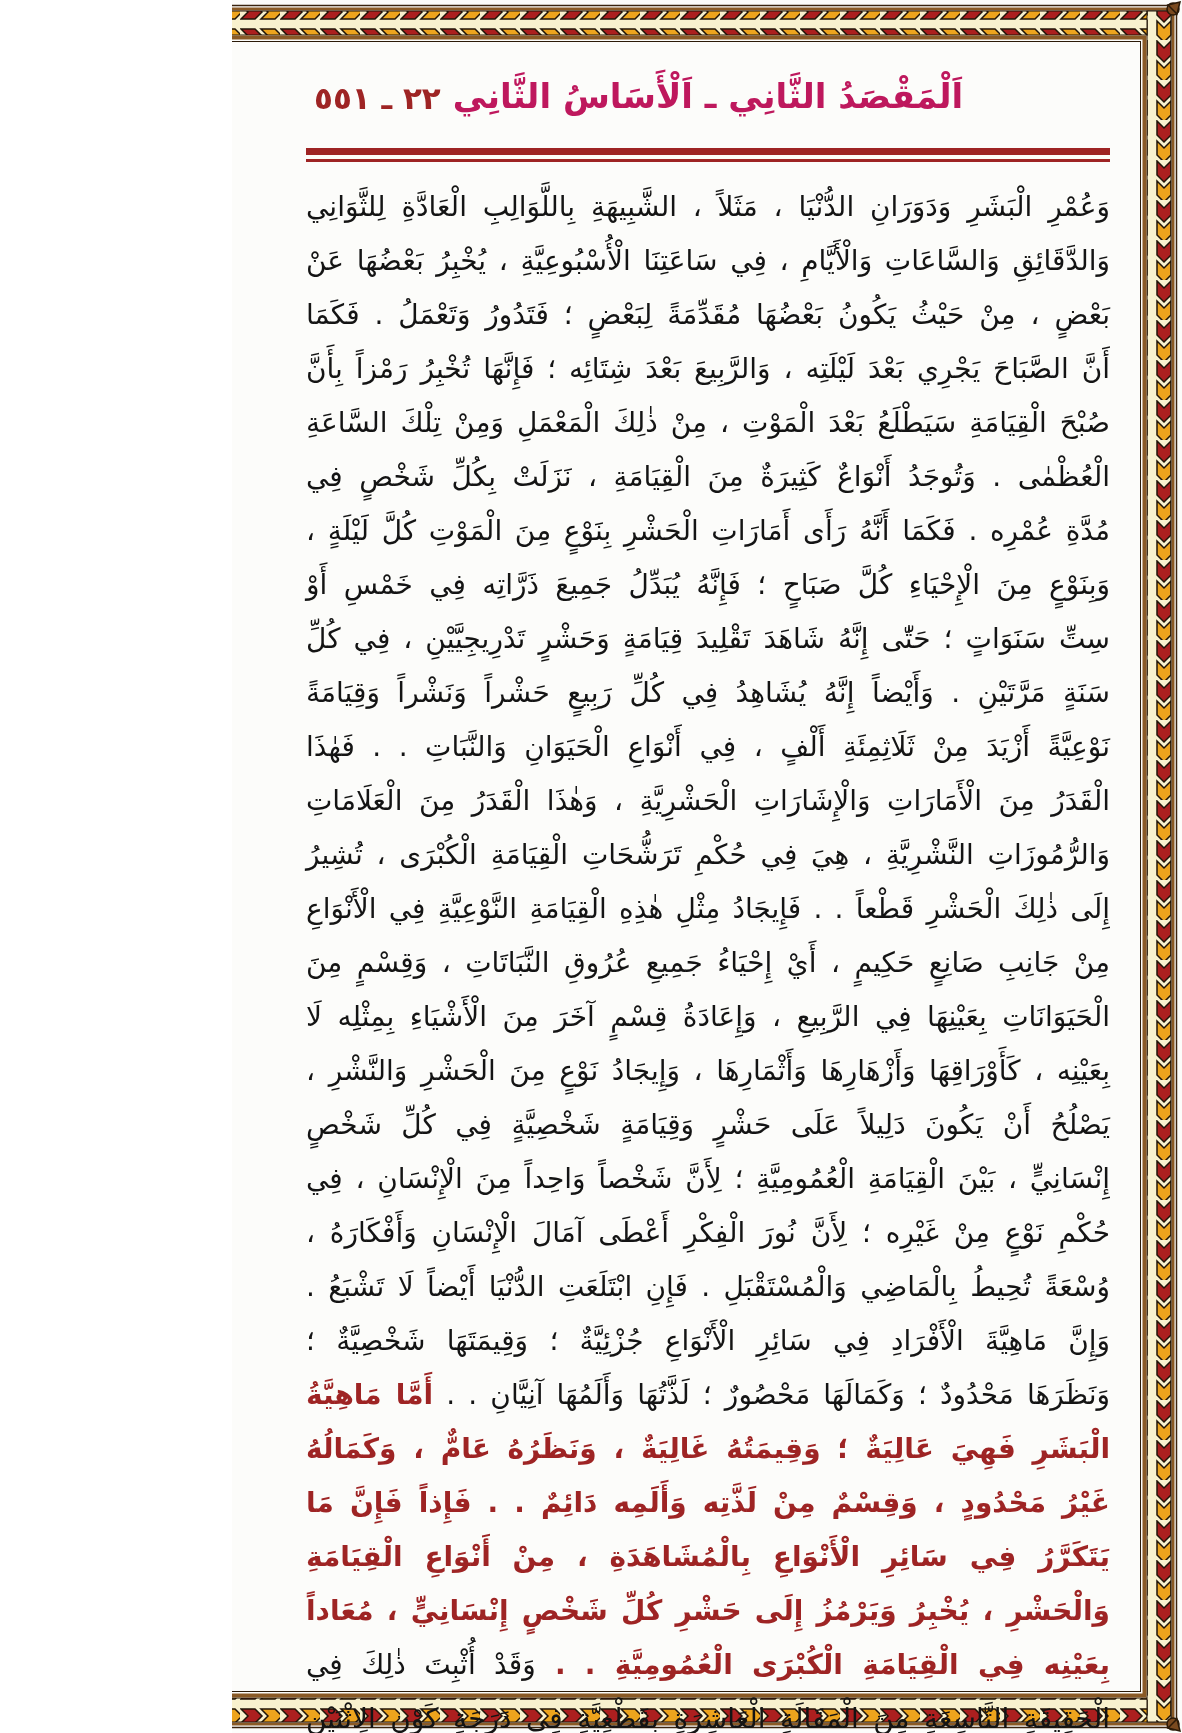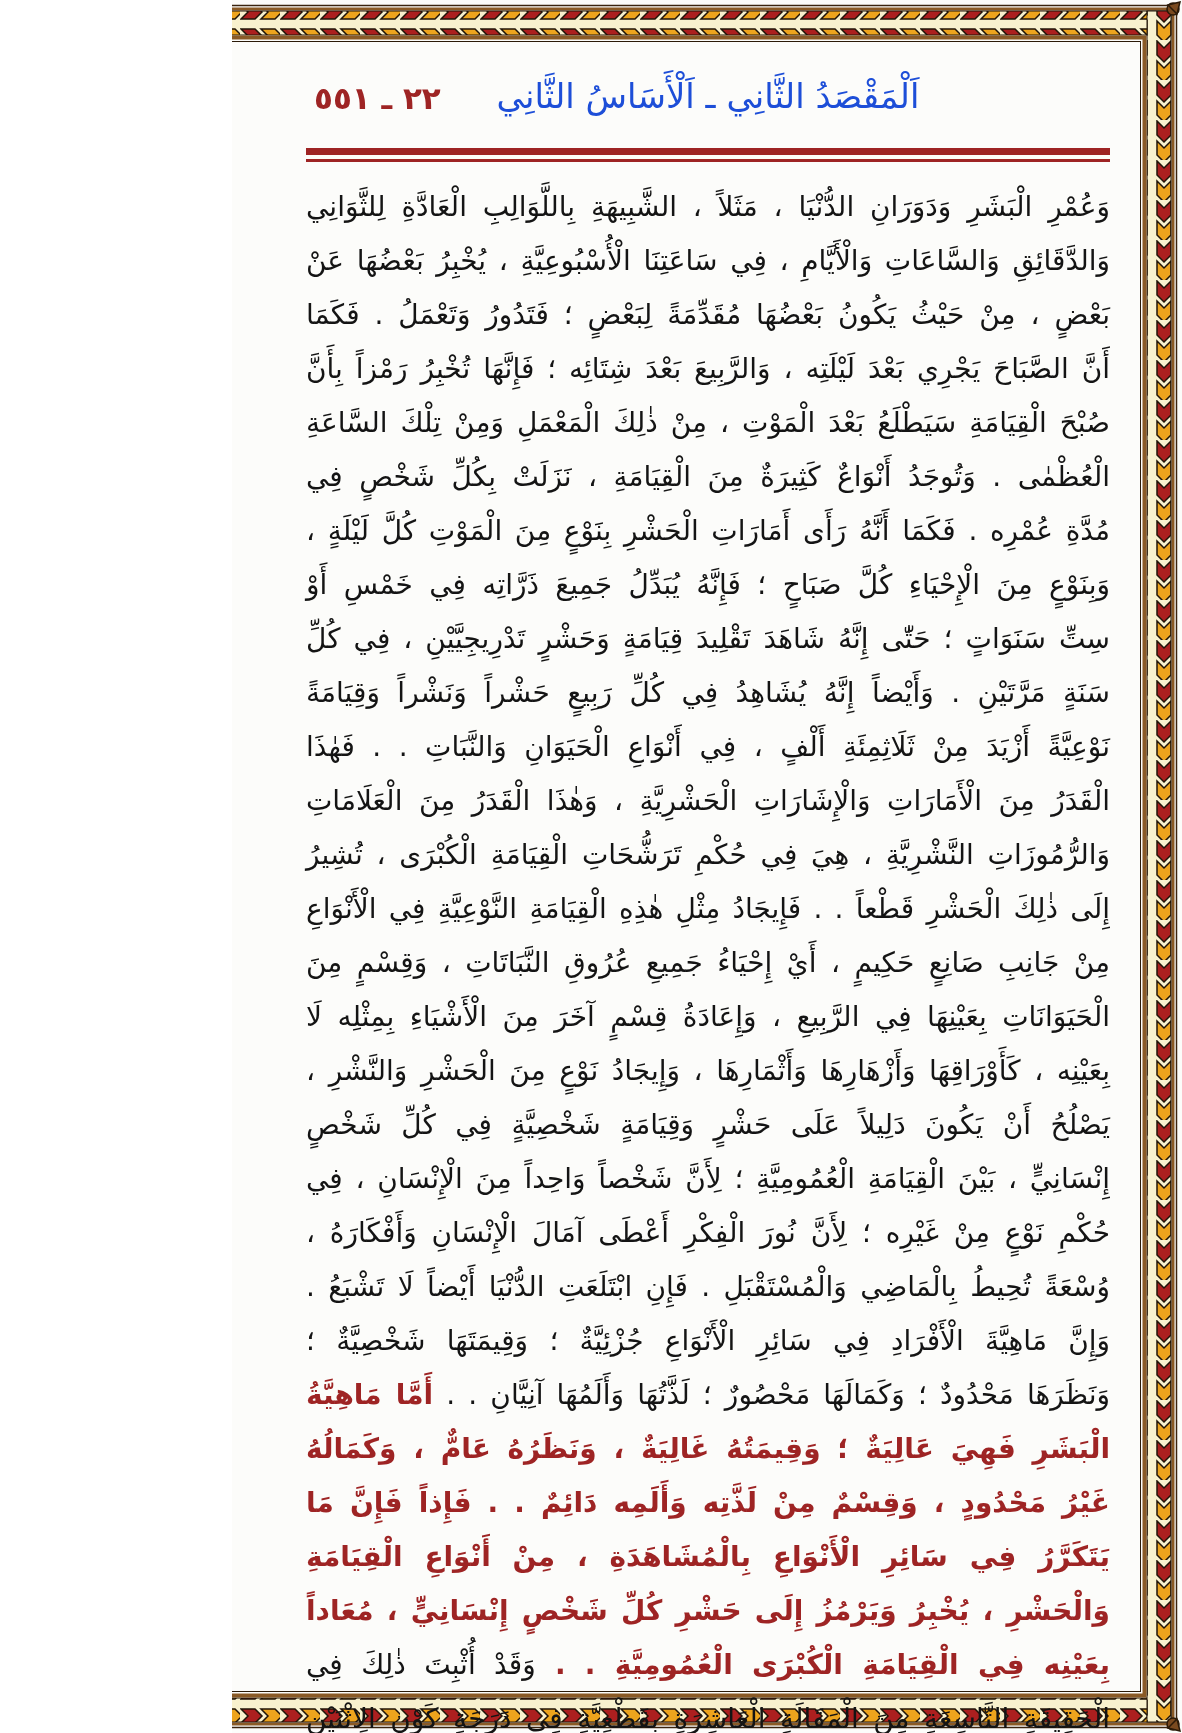--- a/index.html
+++ b/index.html
@@ -19,21 +19,21 @@
     direction:rtl;
   }
   .header{position:relative;height:62px;}
   .page-number{
     position:absolute;left:8px;top:8px;
     color:#9e2424;font-weight:bold;font-size:31px;
     letter-spacing:4px;white-space:nowrap;
   }
   .page-title{
     text-align:center;
-    color:#1d4ed8;font-weight:normal;font-size:34px;
+    color:#be185d;font-weight:bold;font-size:34px;
     padding-top:4px;white-space:nowrap;
   }
   .double-rule{margin-top:14px;}
   .double-rule .thick{height:7px;background:#9e2424;}
   .double-rule .gap{height:4px;}
   .double-rule .thin{height:3px;background:#9e2424;}
   .body-text{
     margin-top:18px;
     direction:rtl;
     text-align:justify;

